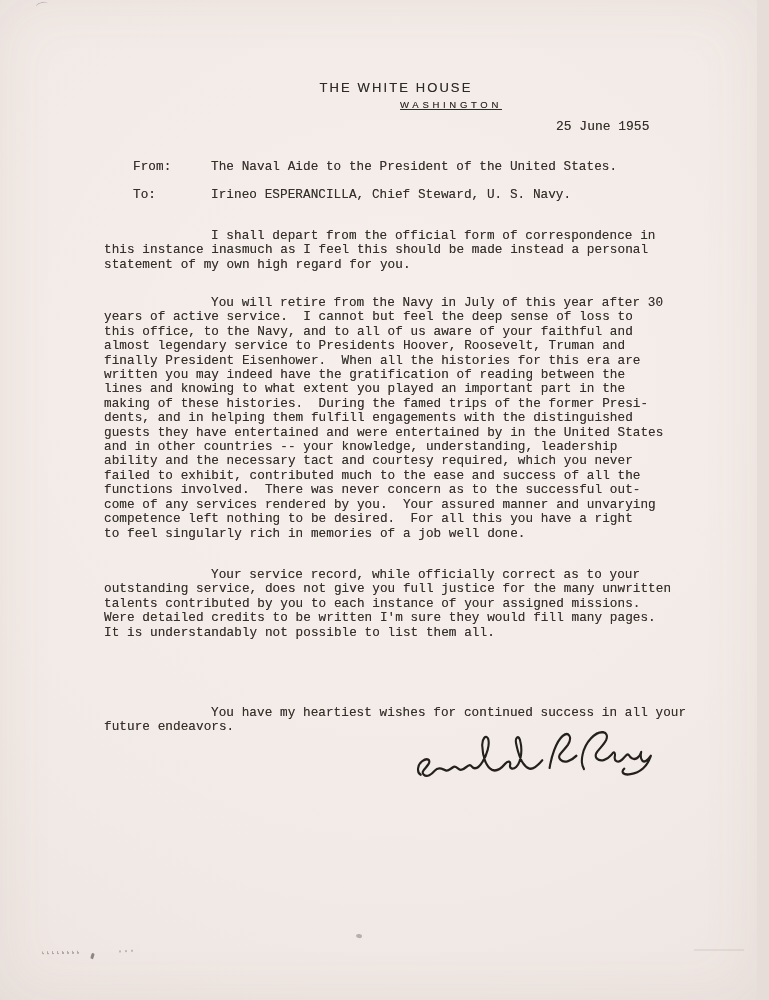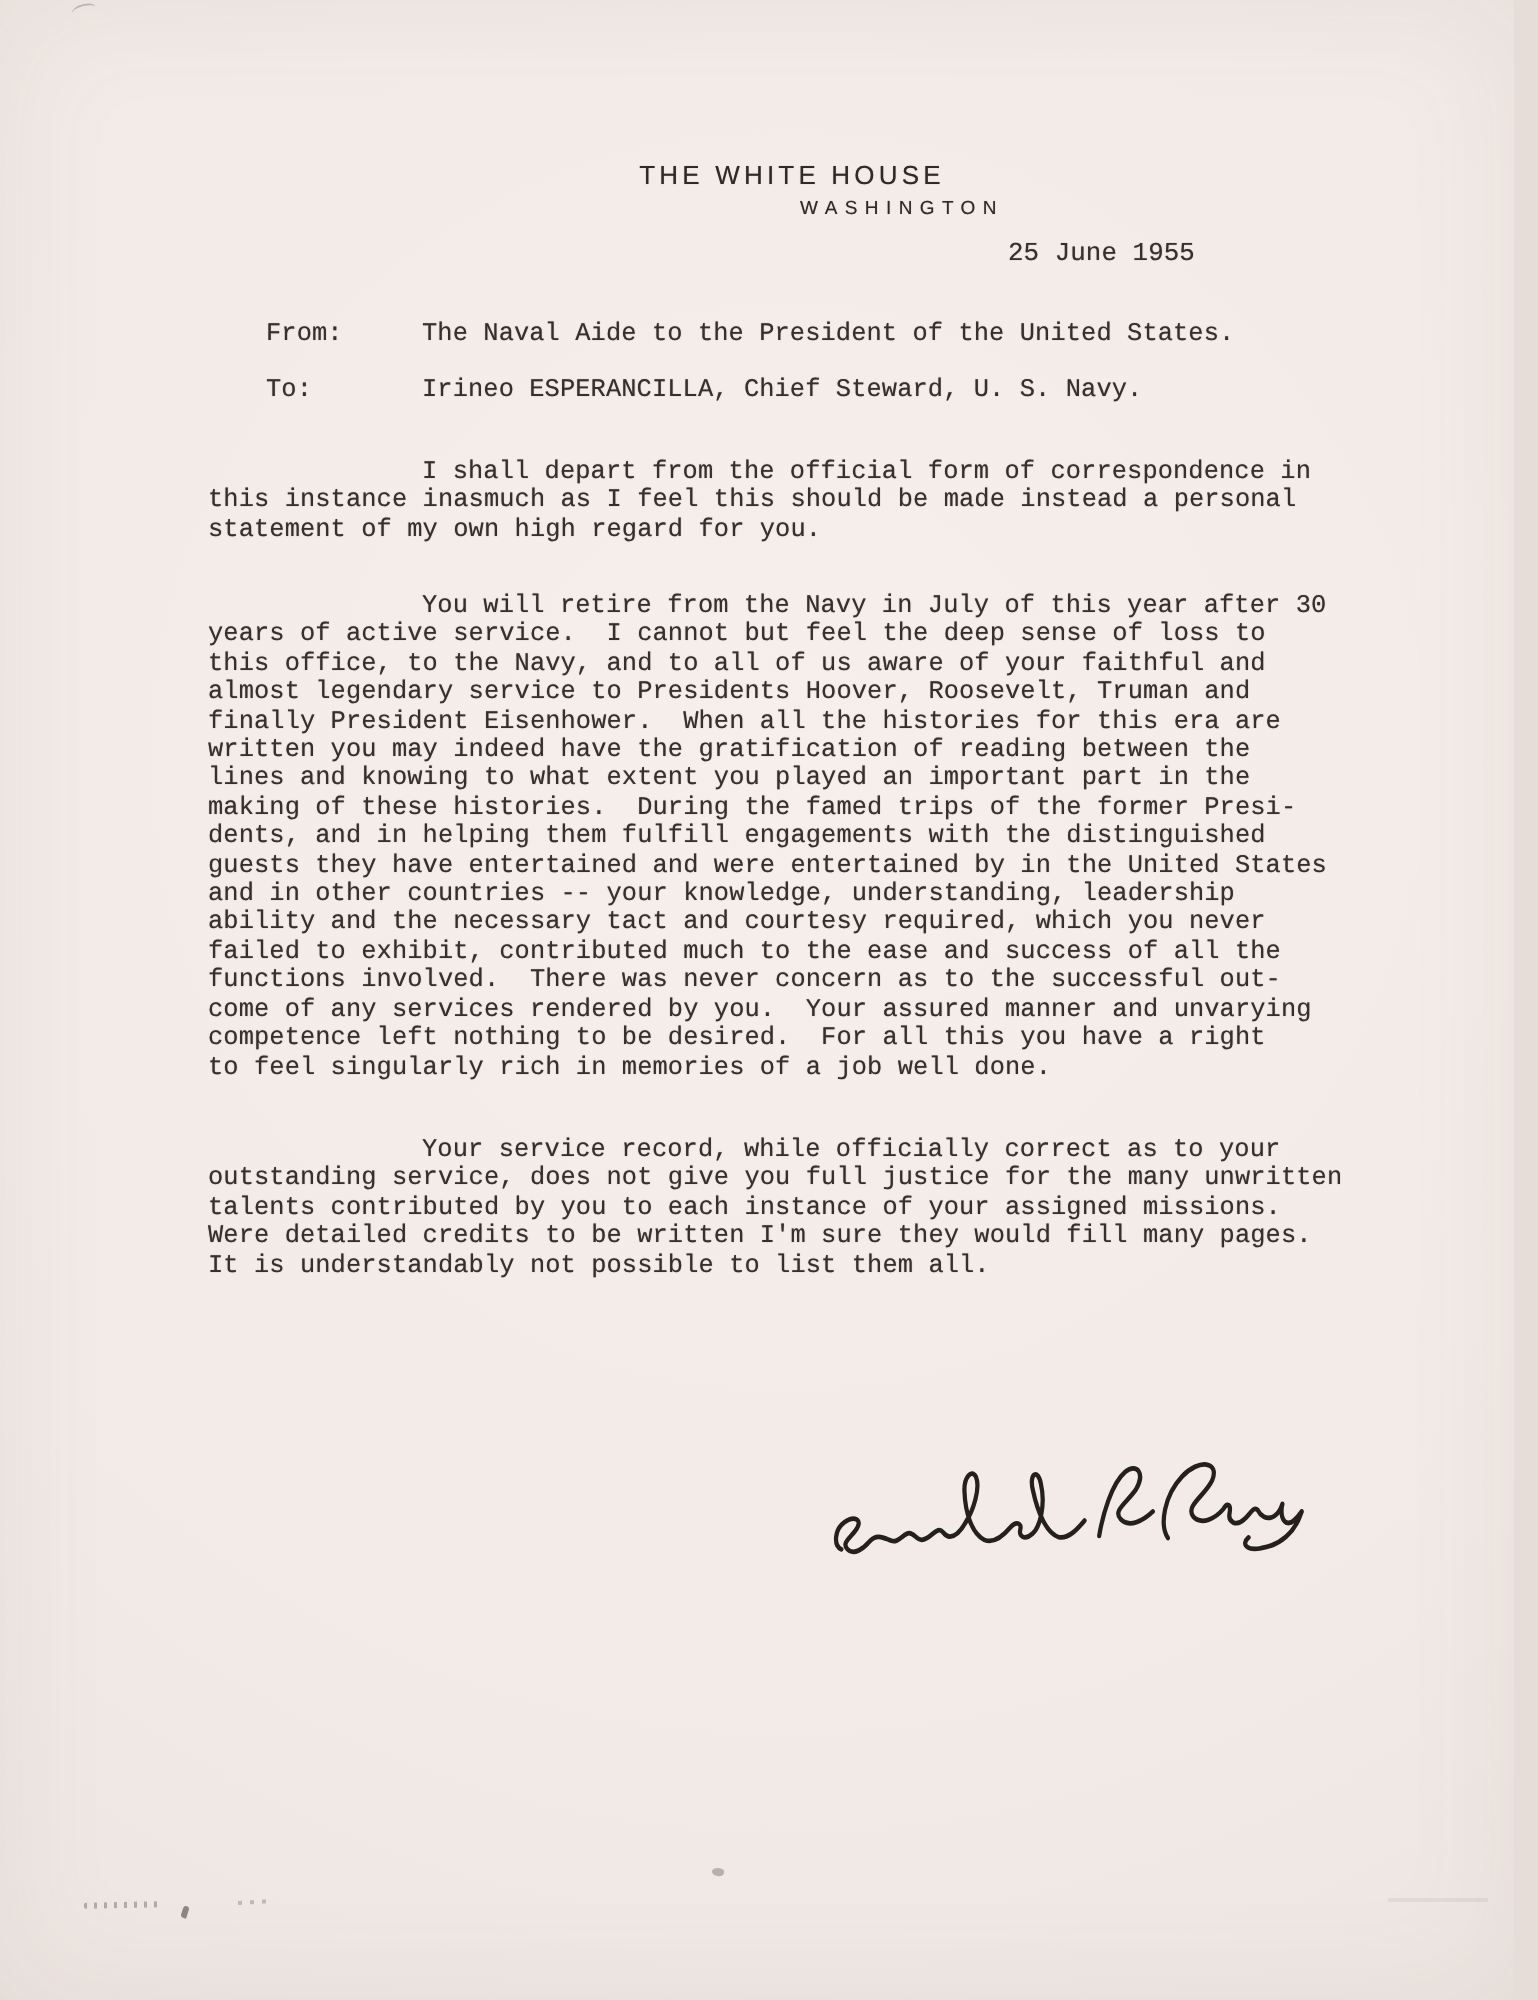--- a/index.html
+++ b/index.html
@@ -13,22 +13,22 @@
     position:absolute;font-size:12.7px;line-height:14.4px;white-space:pre;
     letter-spacing:0.05px;text-shadow:0 0 0.5px rgba(53,48,42,0.55);
   }
   .para{left:104px;text-indent:107px;}
   .lh{
     position:absolute;transform:translateX(-50%);white-space:nowrap;
     font-family:"Liberation Sans",sans-serif;color:#2e2a26;
     text-shadow:0 0 0.4px rgba(46,42,38,0.5);font-weight:500;
   }
   .lh-title{left:396px;top:80px;font-size:13px;letter-spacing:2.1px;}
-  .lh-sub{left:451px;top:99px;font-size:9.5px;letter-spacing:3.7px;}
-  .date{left:504px;top:120px;font-size:12.9px;}
+  .lh-sub{left:451px;top:99px;font-size:9.5px;letter-spacing:3.7px;text-decoration:underline;}
+  .date{left:556px;top:120px;font-size:12.9px;}
   .from-label{left:133px;top:160px;}
   .from-value{left:211px;top:160px;text-align:right;}
   .to-label{left:133px;top:188px;}
   .to-value{left:211px;top:188px;}
   .p1{top:229px;}
   .p2{top:296px;}
   .p3{top:568px;}
   .p4{top:661px;}
   .p5{top:706px;}
   .sig-typed{left:484px;top:775px;transform:translateX(-50%);text-align:center;line-height:15.3px;}
@@ -83,20 +83,22 @@
 failed to exhibit, contributed much to the ease and success of all the
 functions involved.  There was never concern as to the successful out-
 come of any services rendered by you.  Your assured manner and unvarying
 competence left nothing to be desired.  For all this you have a right
 to feel singularly rich in memories of a job well done.</div>
   <div class="typed para p3">Your service record, while officially correct as to your
 outstanding service, does not give you full justice for the many unwritten
 talents contributed by you to each instance of your assigned missions.
 Were detailed credits to be written I'm sure they would fill many pages.
 It is understandably not possible to list them all.</div>
+  <div class="typed para p5">You have my heartiest wishes for continued success in all your
+future endeavors.</div>
 
   <div class="sig-script">
     <svg viewBox="0 0 240 48" width="242" height="54" preserveAspectRatio="none">
       <path d="M8 38 C4 36 5 29 10 26 C15 23 19 25 16 29 C13 33 8 35 11 38 C14 41 19 38 22 35 C26 31 30 34 33 35 C36 36 38 33 41 32 C44 31 45 35 48 35 C52 35 54 31 57 31 C59 31 59 34 62 34 C65 34 68 31 70 28 C74 23 78 13 76 8 C74 4 70 8 70 14 C70 24 73 33 79 36 C84 38 89 34 92 31 C95 28 98 29 97 32 C96 35 99 37 103 34 C107 31 110 21 108 12 C107 5 102 7 104 15 C106 25 110 34 116 36 C121 37 126 32 129 29"></path>
       <path d="M136 36 C138 27 143 13 150 8 C156 4 160 9 155 16 C150 22 143 25 147 29 C151 33 158 30 163 26"></path>
       <path d="M170 38 C166 32 169 19 178 11 C187 3 197 5 193 13 C189 20 179 24 183 29 C187 33 194 30 198 26 C200 23 202 24 201 28 C200 32 204 34 208 31 C211 29 213 25 215 27 C216 29 219 32 223 30 C227 28 228 22 227 26 C226 32 229 35 233 32 C236 30 238 26 236 30 C233 37 226 43 216 44 C209 45 206 42 210 39"></path>
     </svg>
   </div>
 
 

